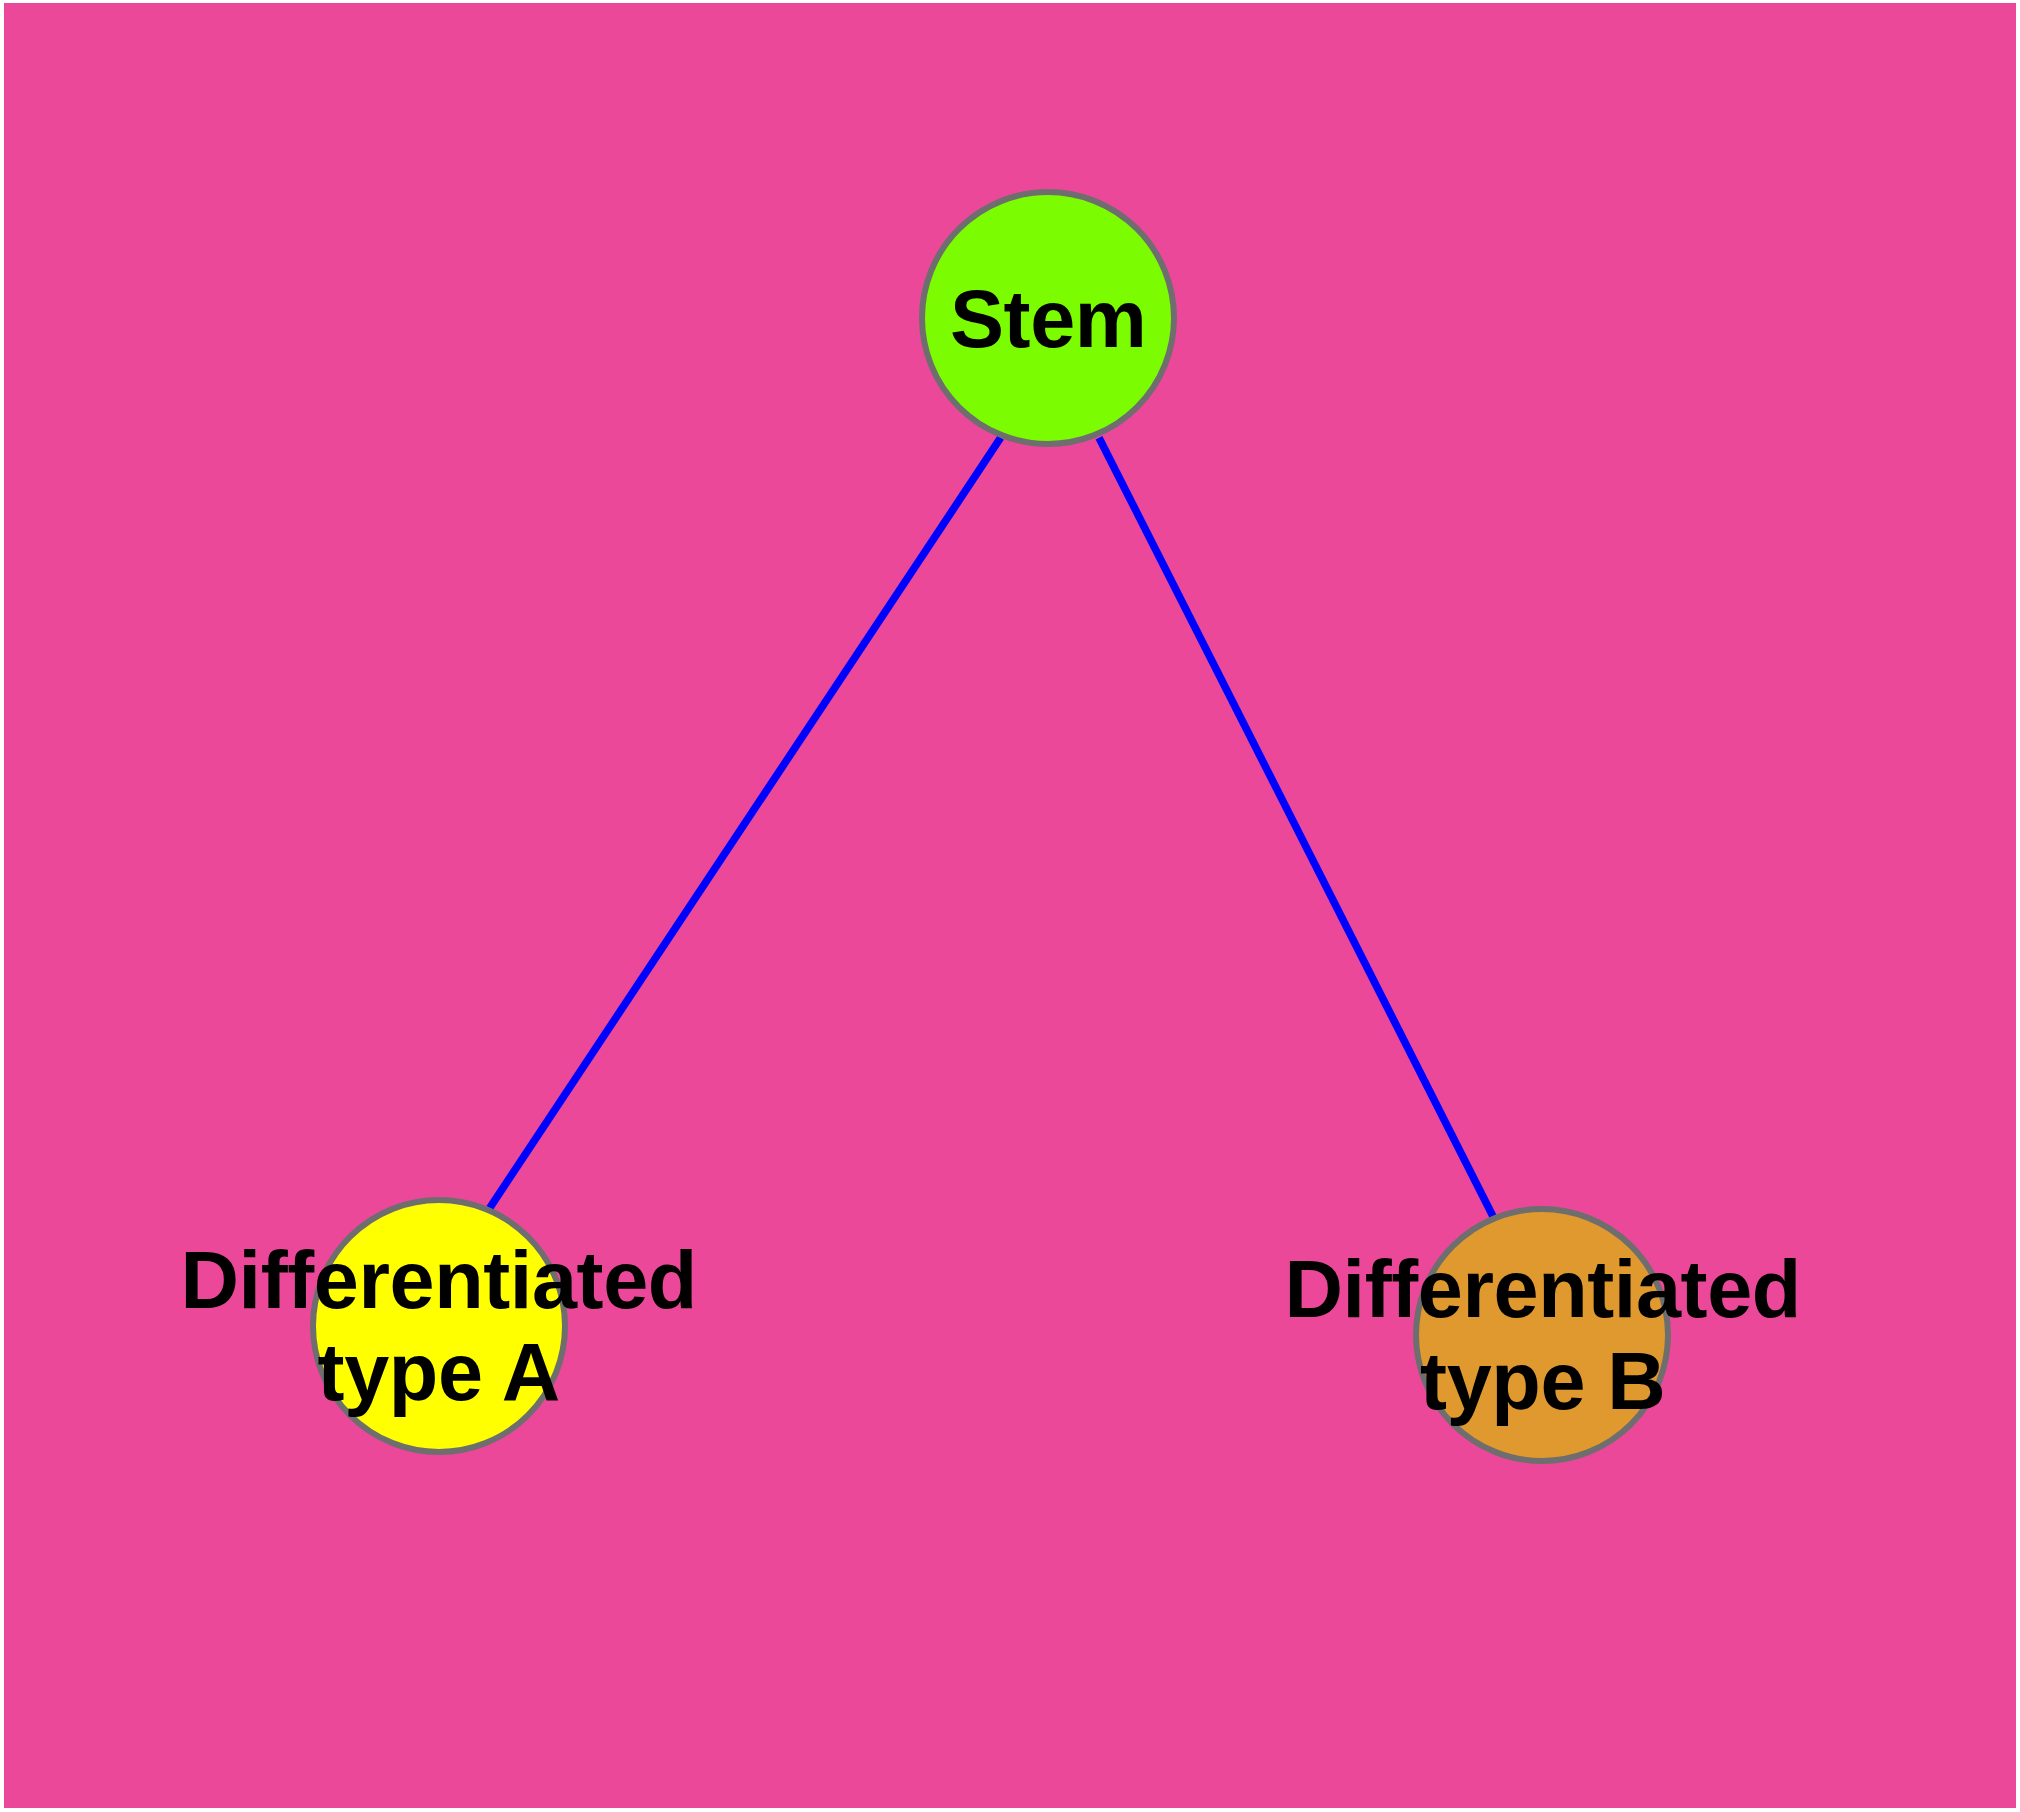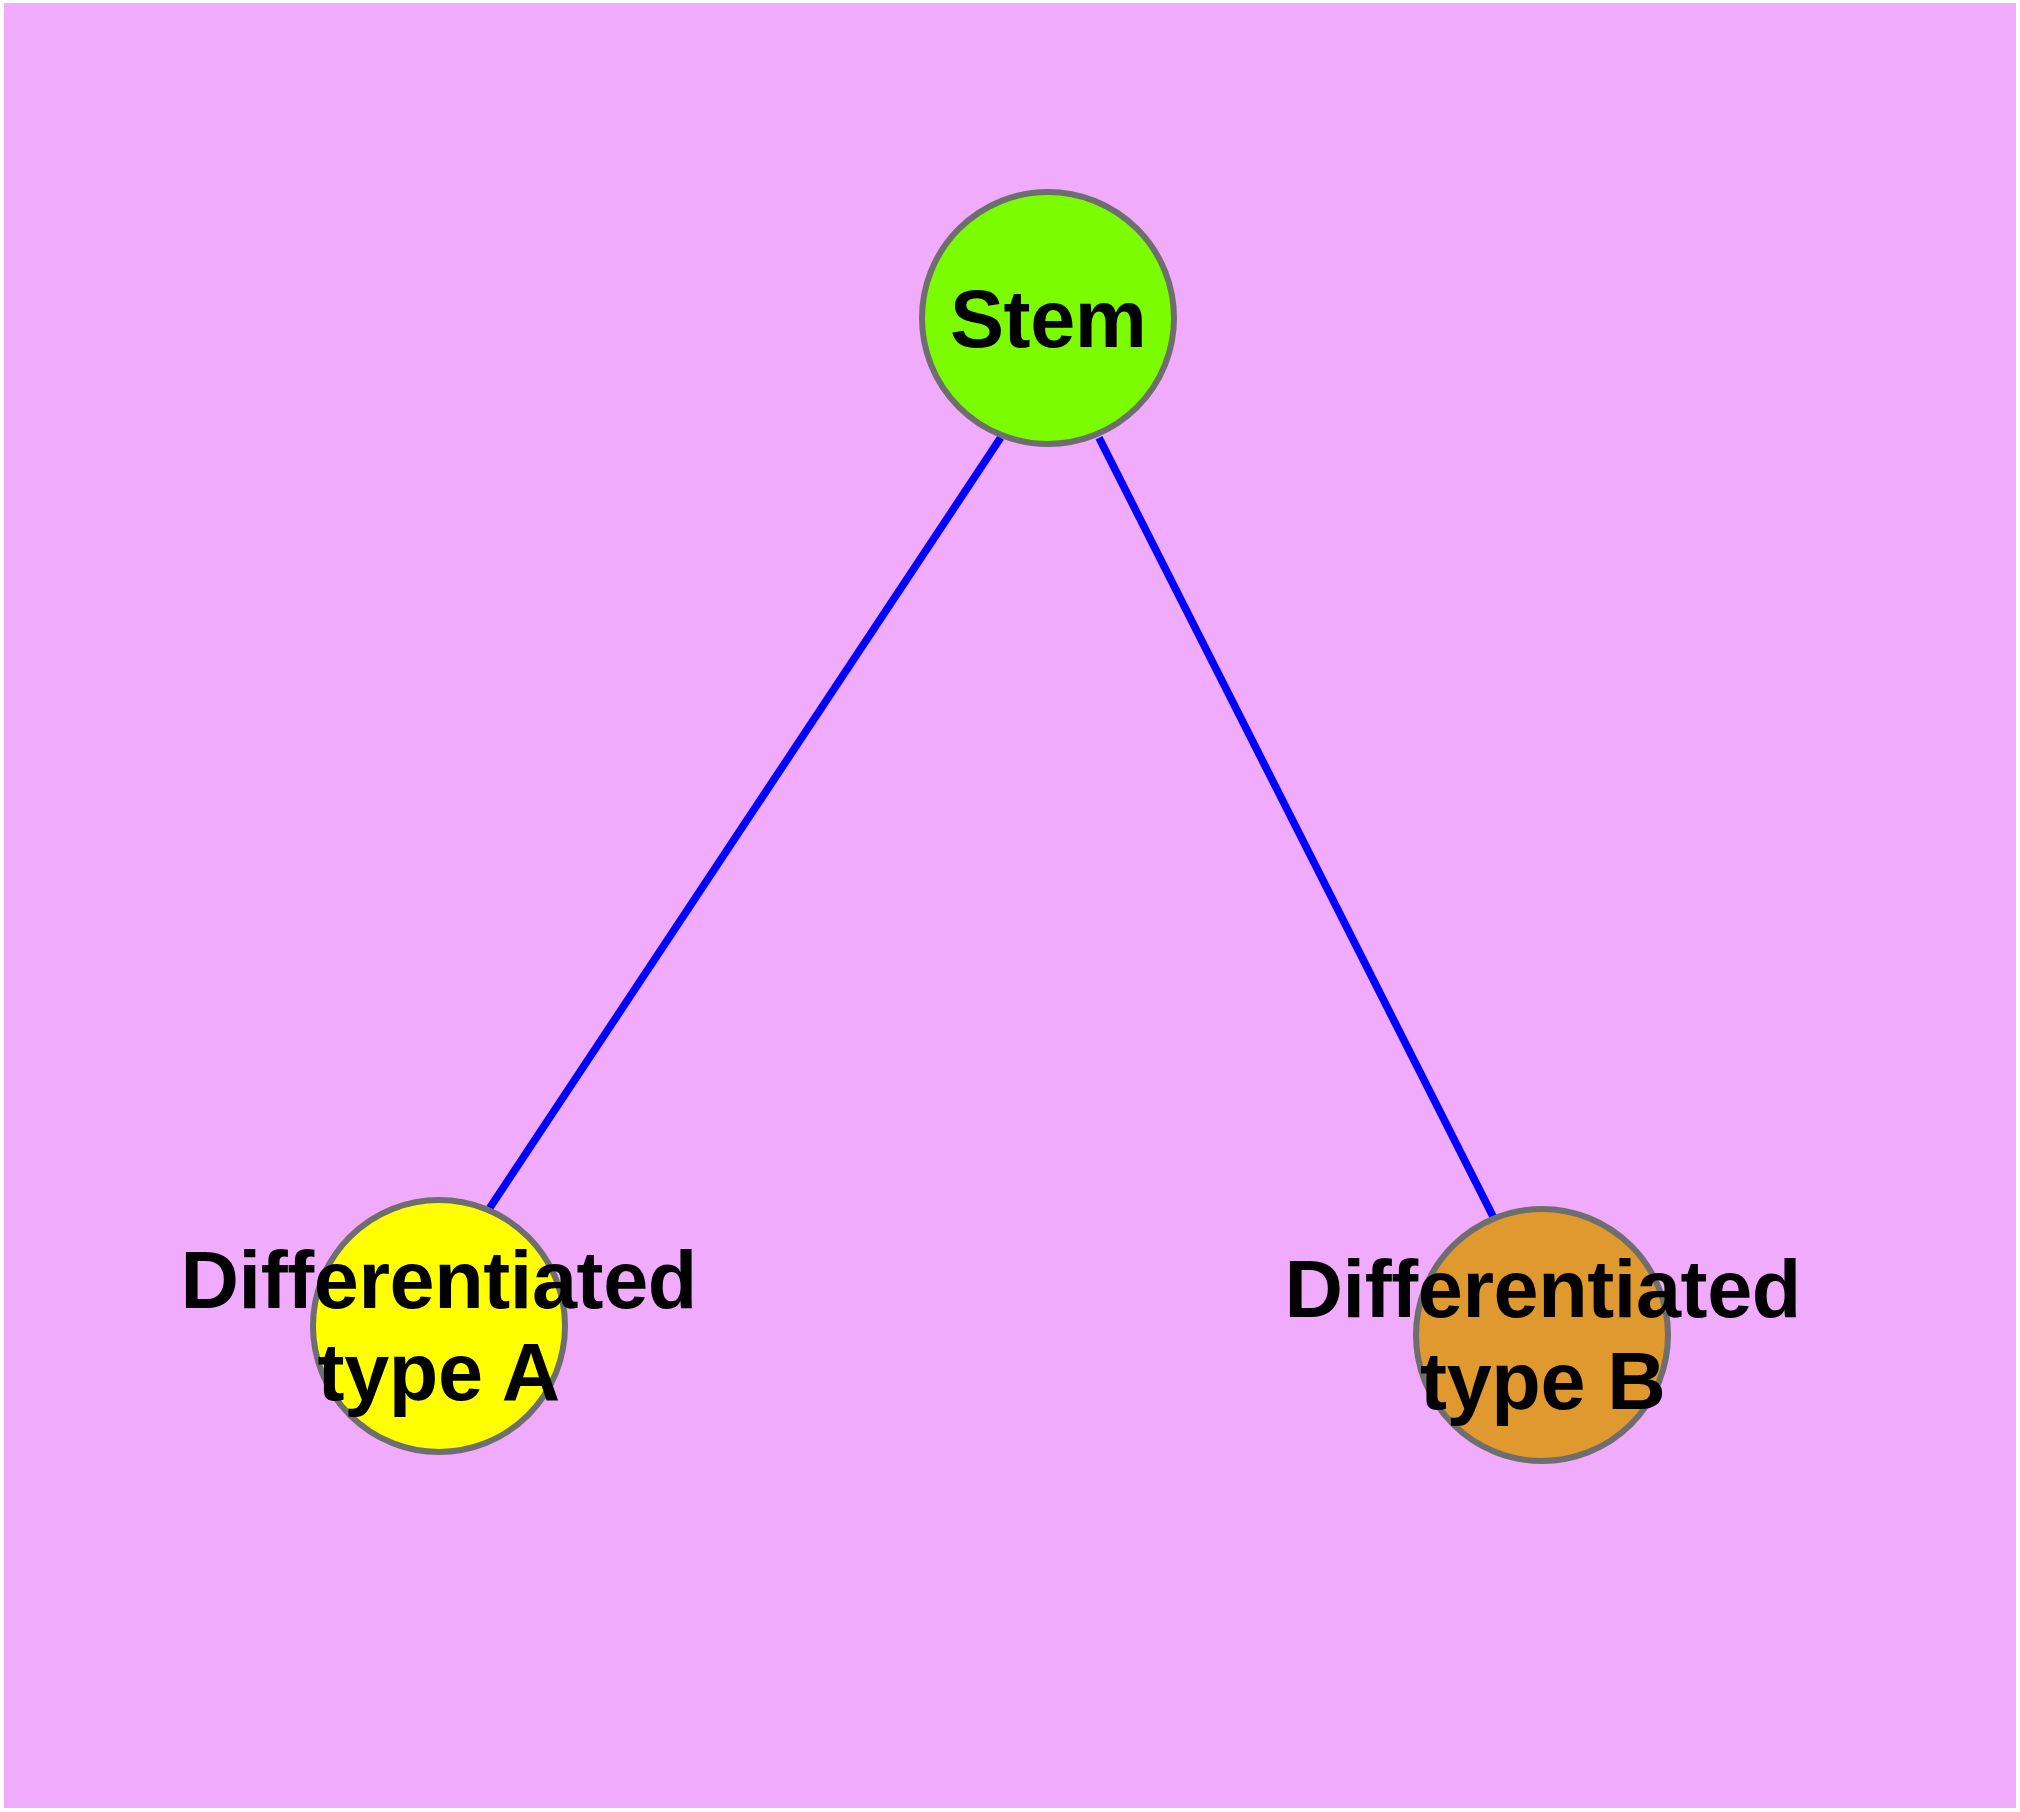--- a/index.html
+++ b/index.html
@@ -21,21 +21,21 @@
     background: #ffffff;
     box-sizing: border-box;
   }
 
   #graph-plot {
     position: absolute;
     left: 4.2px;
     top: 2.5px;
     width: 2012px;
     height: 1805px;
-    background: #f0abfc;
+    background: #ec4899;
     overflow: hidden;
   }
 
   #edge-layer {
     position: absolute;
     left: 0;
     top: 0;
     width: 100%;
     height: 100%;
   }

